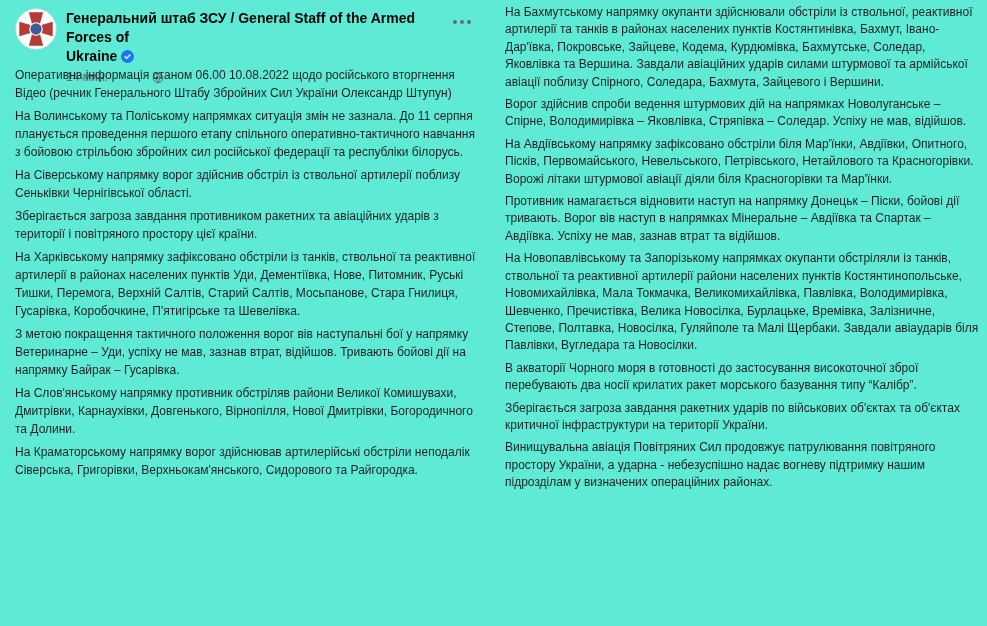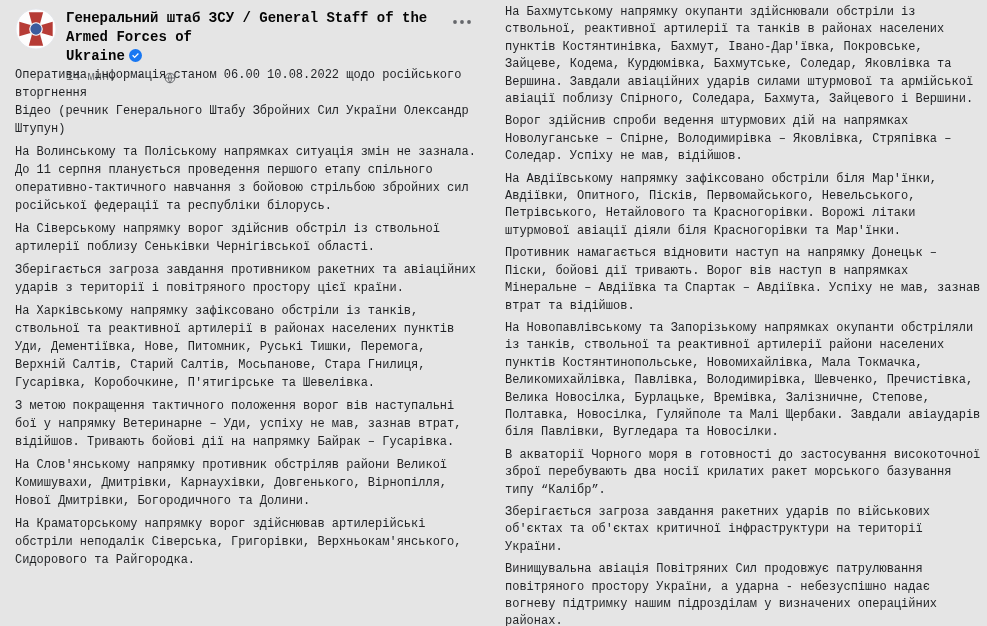--- a/index.html
+++ b/index.html
@@ -5,23 +5,22 @@
   html, body {
     margin: 0;
     padding: 0;
     background: #ffffff;
     font-family: "Liberation Sans", sans-serif;
   }
   .post {
     position: relative;
     width: 987px;
     height: 626px;
-    background: #e5e5e5;
+    background: #5eead4;
     overflow: hidden;
-    font-family: Liberation Mono, monospace;
   }
   
   .post-header {
     position: absolute;
     left: 15px;
     top: 8px;
     width: 425px;
     display: flex;
     align-items: flex-start;
   }

